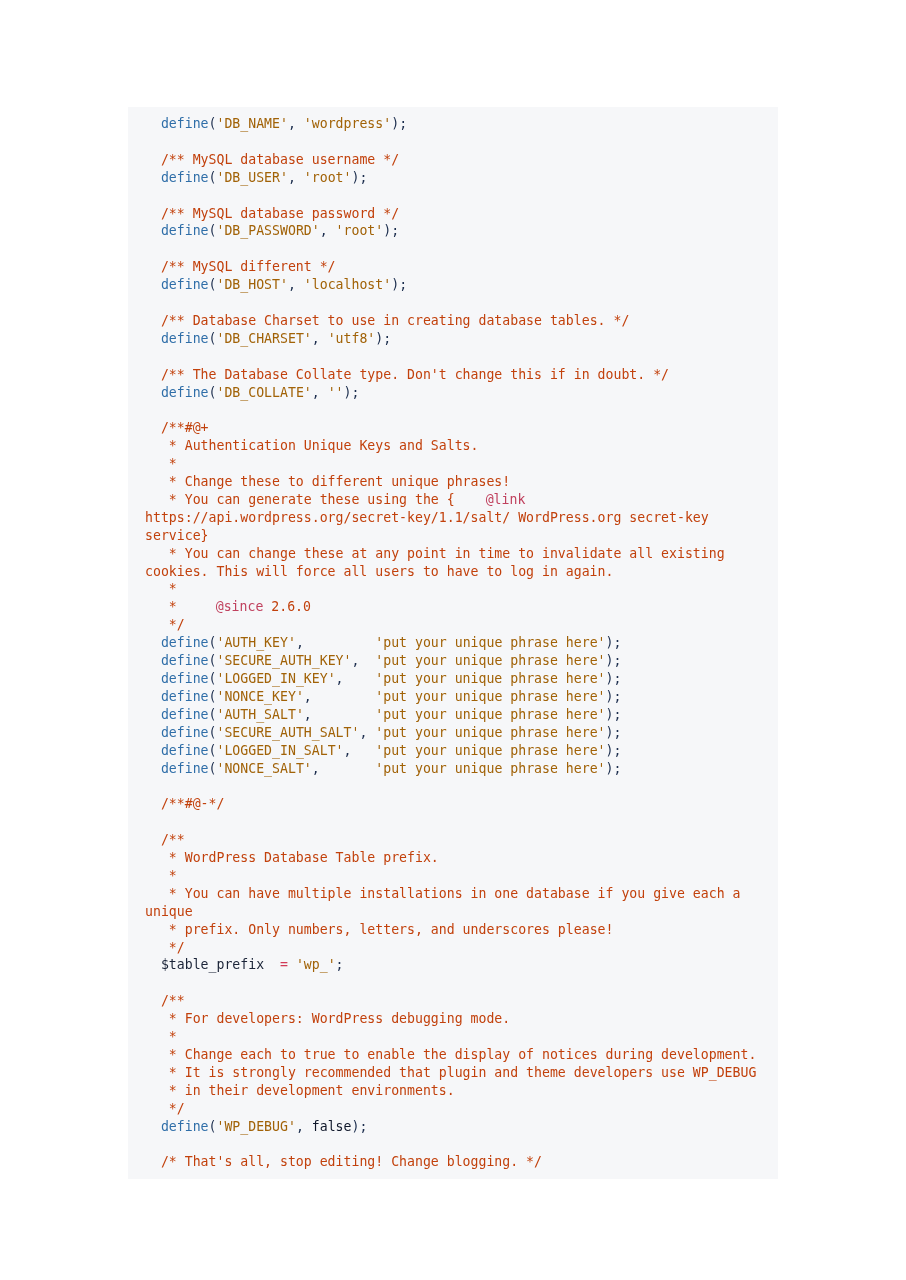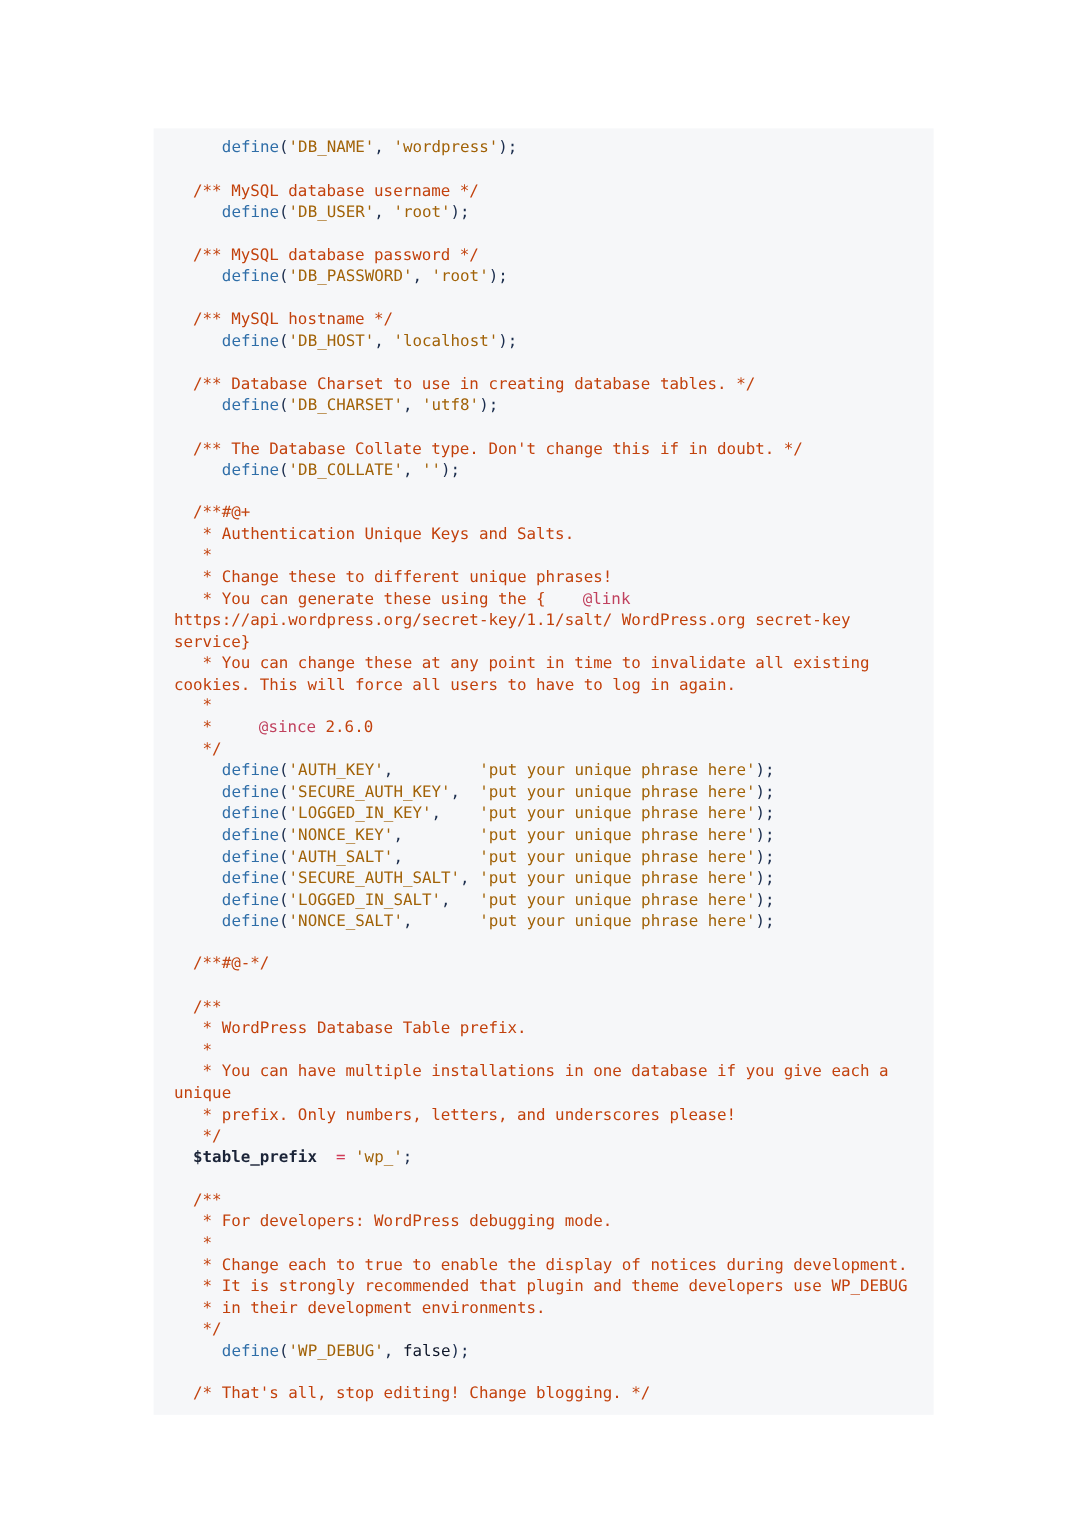--- a/index.html
+++ b/index.html
@@ -34,40 +34,40 @@
     font-family: "DejaVu Sans Mono", monospace;
     font-size: 13.2px;
     line-height: 17.9px;
     color: #24292e;
     white-space: pre-wrap;
     word-wrap: break-word;
     overflow-wrap: break-word;
     tab-size: 4;
   }
   .tok-kw      { color: #0f172a; }
-  .tok-fn      { color: #2f6ea8; margin-left: 24px; }
+  .tok-fn      { color: #2f6ea8; }
   .tok-str     { color: #a16207; }
   .tok-punct   { color: #1b2d4d; }
   .tok-comment { color: #c2410c; }
   .tok-doctag  { color: #c0415e; padding-left: 31px; }
   .tok-op      { color: #d13b57; }
-  .tok-var     { color: #1b2438; font-weight: bold; }
+  .tok-var     { color: #1b2438; font-weight: normal; }
   .blank-line  { display: block; height: 17.9px; }
 </style>
 </head>
 <body>
 
 <div class="page">
   <div class="code-block">
     <pre class="code-pre" id="code-listing"><span>  <span class="tok-fn">define</span><span class="tok-punct">(</span><span class="tok-str">'DB_NAME'</span><span class="tok-punct">, </span><span class="tok-str">'wordpress'</span><span class="tok-punct">);</span></span>
 <span class="blank-line"></span><span>  <span class="tok-comment">/** MySQL database username */</span></span>
 <span>  <span class="tok-fn">define</span><span class="tok-punct">(</span><span class="tok-str">'DB_USER'</span><span class="tok-punct">, </span><span class="tok-str">'root'</span><span class="tok-punct">);</span></span>
 <span class="blank-line"></span><span>  <span class="tok-comment">/** MySQL database password */</span></span>
 <span>  <span class="tok-fn">define</span><span class="tok-punct">(</span><span class="tok-str">'DB_PASSWORD'</span><span class="tok-punct">, </span><span class="tok-str">'root'</span><span class="tok-punct">);</span></span>
-<span class="blank-line"></span><span>  <span class="tok-comment">/** MySQL hostname */</span></span>
+<span class="blank-line"></span><span>  <span class="tok-comment">/** MySQL different */</span></span>
 <span>  <span class="tok-fn">define</span><span class="tok-punct">(</span><span class="tok-str">'DB_HOST'</span><span class="tok-punct">, </span><span class="tok-str">'localhost'</span><span class="tok-punct">);</span></span>
 <span class="blank-line"></span><span>  <span class="tok-comment">/** Database Charset to use in creating database tables. */</span></span>
 <span>  <span class="tok-fn">define</span><span class="tok-punct">(</span><span class="tok-str">'DB_CHARSET'</span><span class="tok-punct">, </span><span class="tok-str">'utf8'</span><span class="tok-punct">);</span></span>
 <span class="blank-line"></span><span>  <span class="tok-comment">/** The Database Collate type. Don't change this if in doubt. */</span></span>
 <span>  <span class="tok-fn">define</span><span class="tok-punct">(</span><span class="tok-str">'DB_COLLATE'</span><span class="tok-punct">, </span><span class="tok-str">''</span><span class="tok-punct">);</span></span>
 <span class="blank-line"></span><span>  <span class="tok-comment">/**#@+</span></span>
 <span>  <span class="tok-comment"> * Authentication Unique Keys and Salts.</span></span>
 <span>  <span class="tok-comment"> *</span></span>
 <span>  <span class="tok-comment"> * Change these to different unique phrases!</span></span>
 <span>  <span class="tok-comment"> * You can generate these using the {</span><span class="tok-doctag">@link</span><span class="tok-comment"> https://api.wordpress.org/secret-key/1.1/salt/ WordPress.org secret-key service}</span></span>

